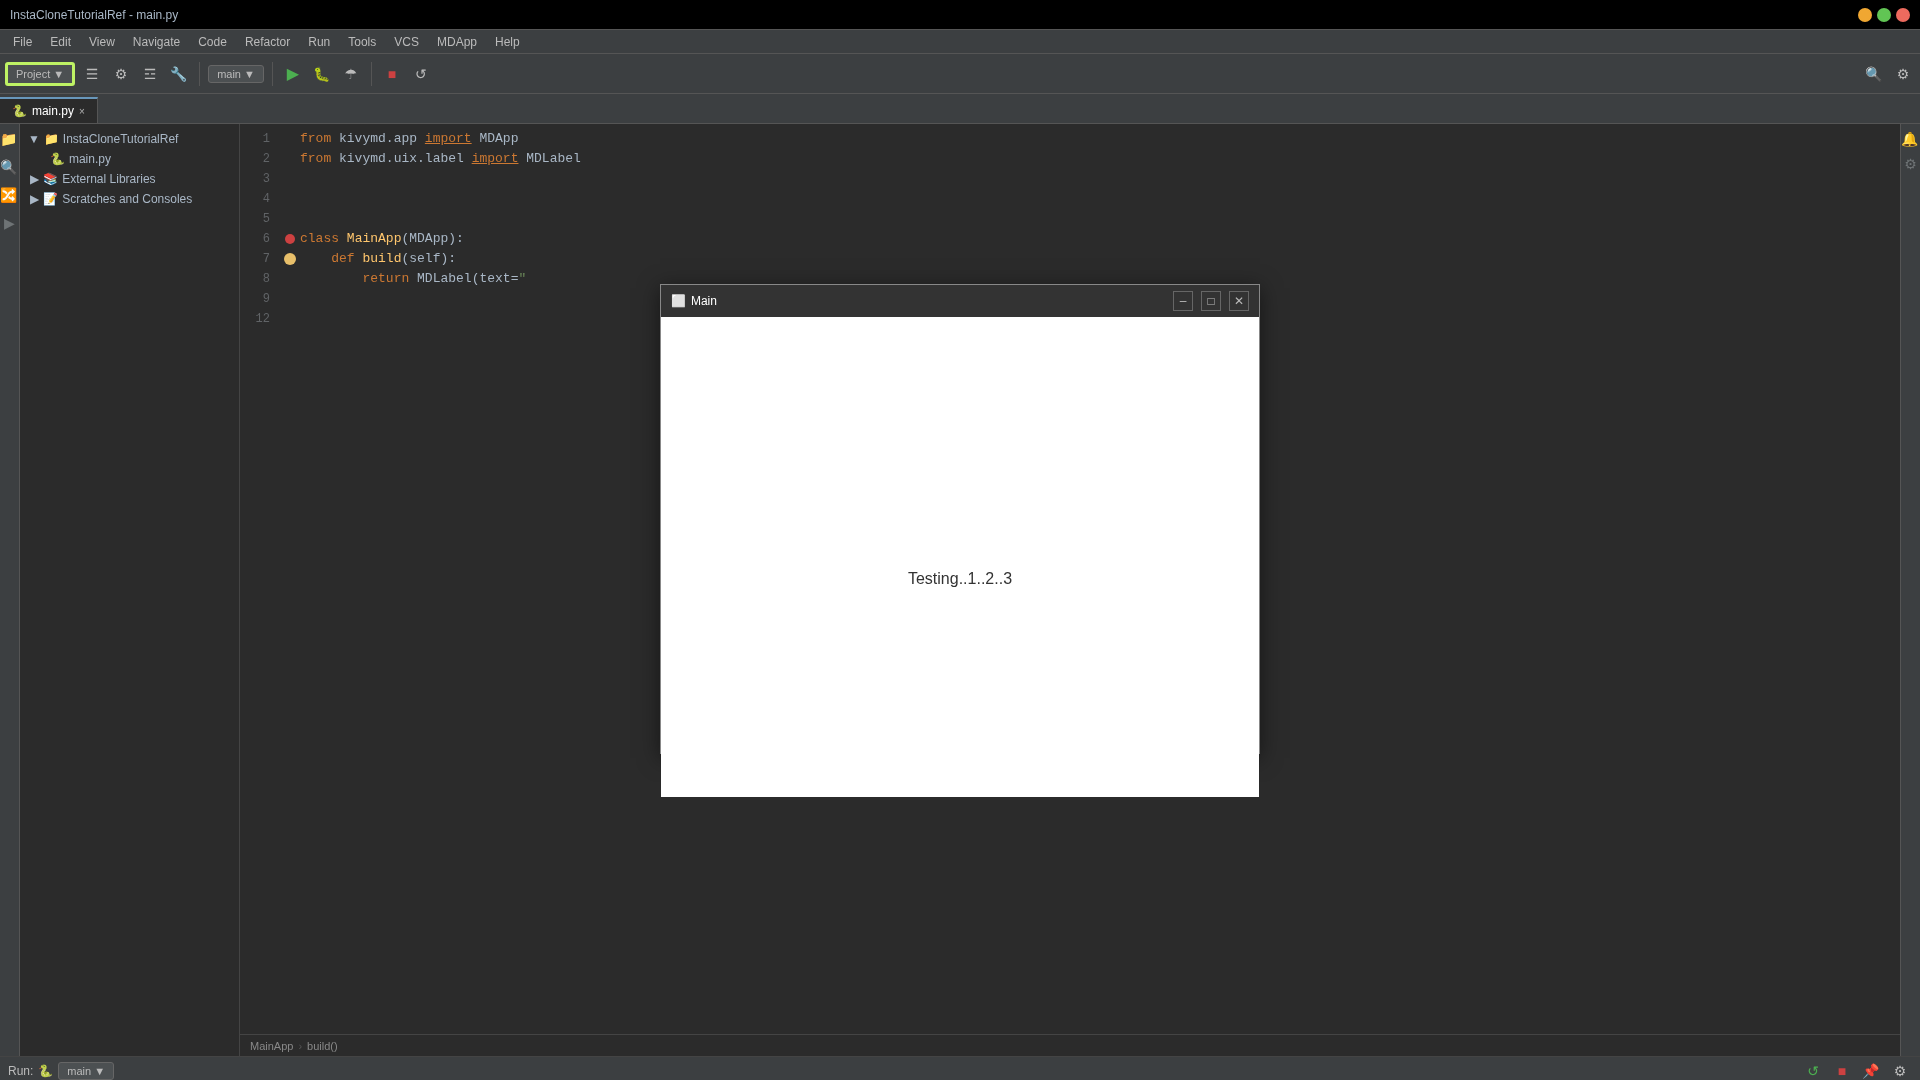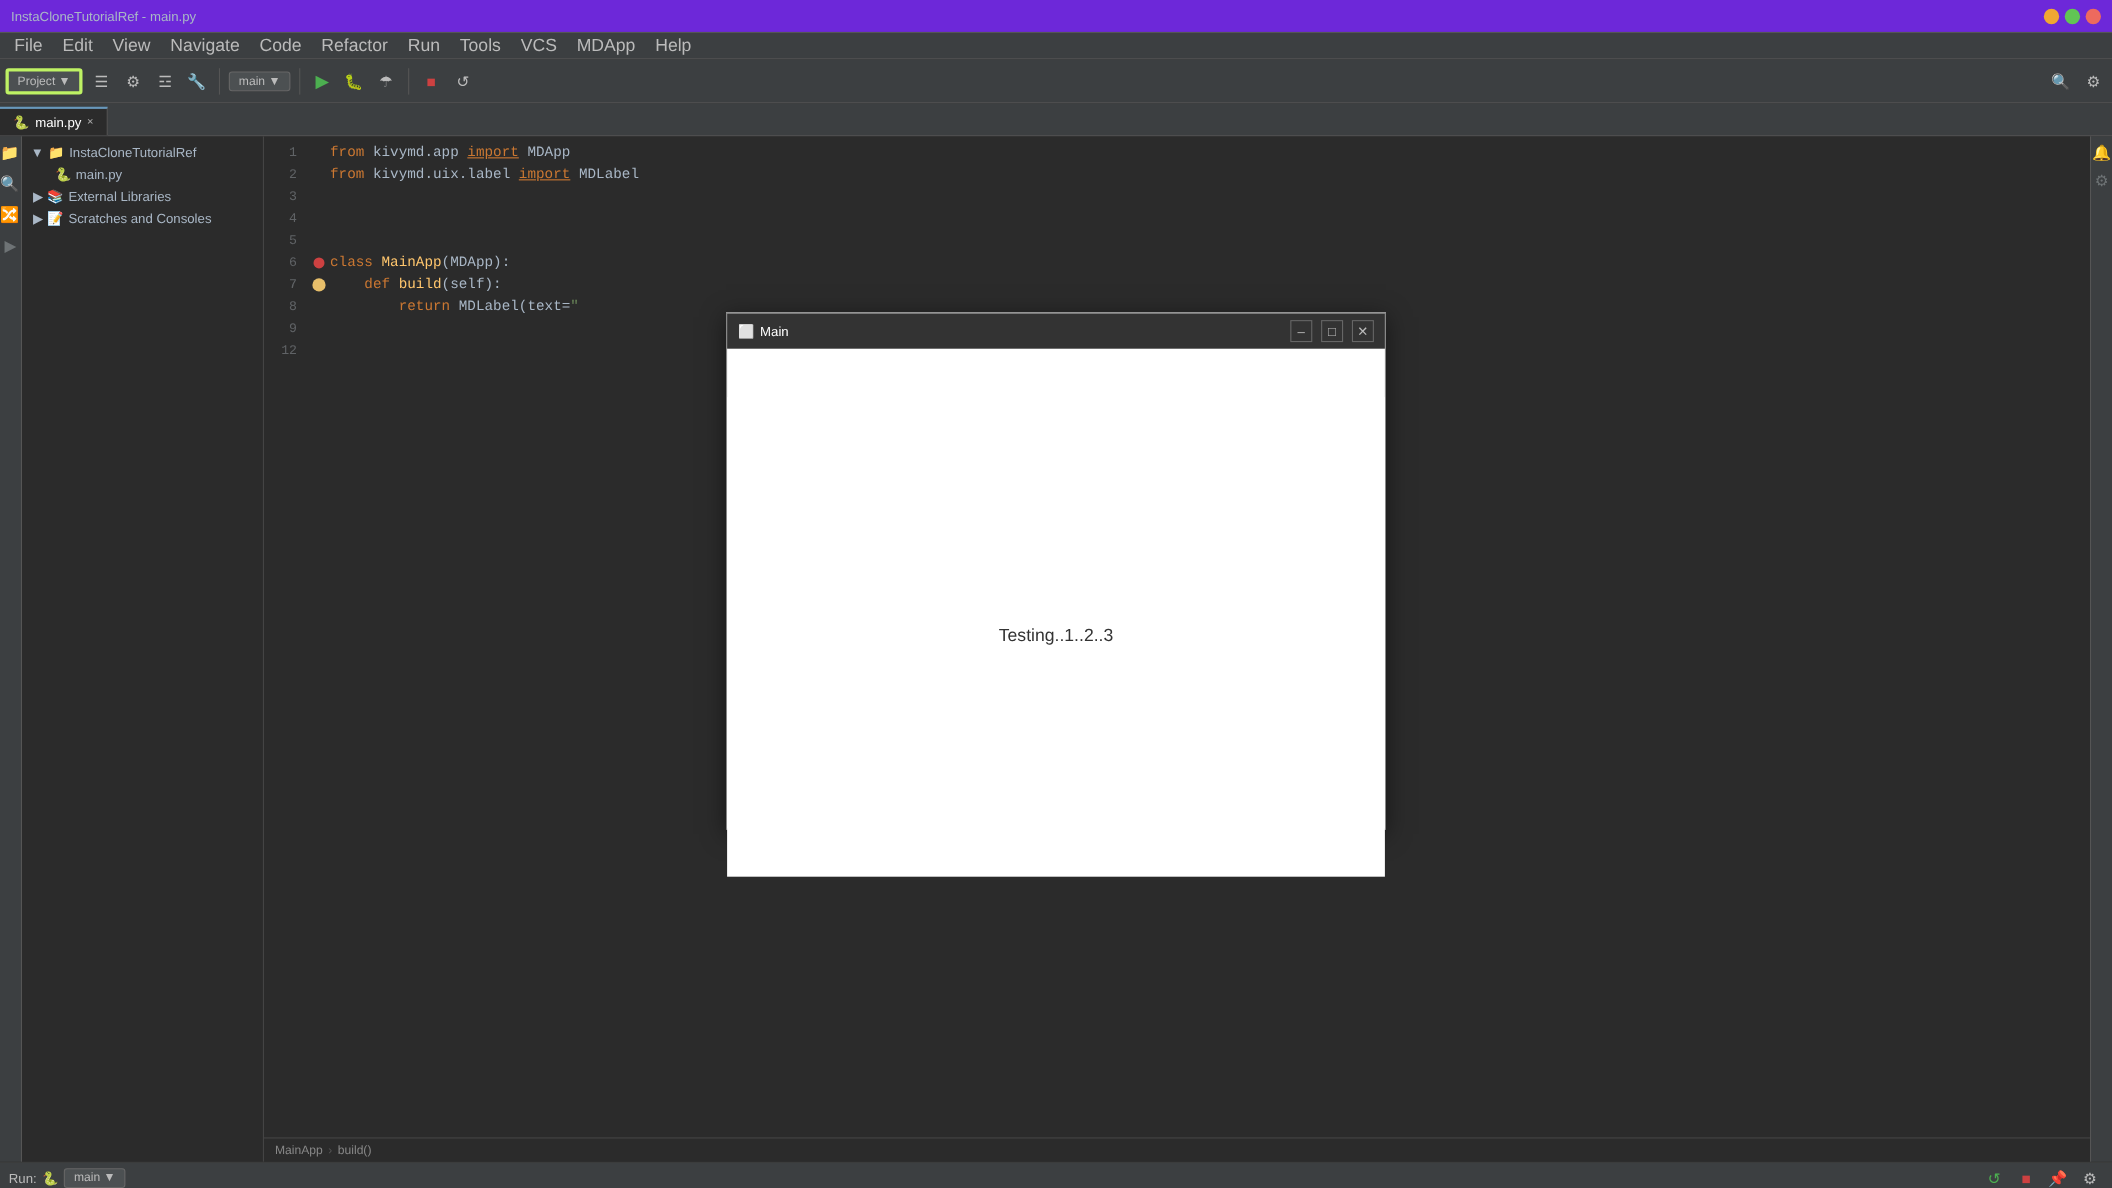--- a/index.html
+++ b/index.html
@@ -9,21 +9,21 @@
       overflow: hidden;
       font-family: 'Segoe UI', Arial, sans-serif;
       font-size: 12px;
       background: #2b2b2b;
       color: #a9b7c6;
     }
 
     
     .title-bar {
       height: 30px;
-      background: #6d28d9;
+      background: #000000;
       display: flex;
       align-items: center;
       justify-content: space-between;
       padding: 0 10px;
       border-bottom: 1px solid #555;
     }
     .title-bar-left {
       display: flex;
       align-items: center;
       gap: 8px;
@@ -49,21 +49,21 @@
       display: flex;
       align-items: center;
       padding: 0 5px;
       gap: 2px;
       border-bottom: 1px solid #555;
     }
     .menu-item {
       padding: 2px 8px;
       color: #bbbbbb;
       cursor: pointer;
-      font-size: 16px;
+      font-size: 12px;
       border-radius: 3px;
     }
 
     
     .toolbar {
       height: 40px;
       background: #3c3f41;
       display: flex;
       align-items: center;
       padding: 0 5px;

